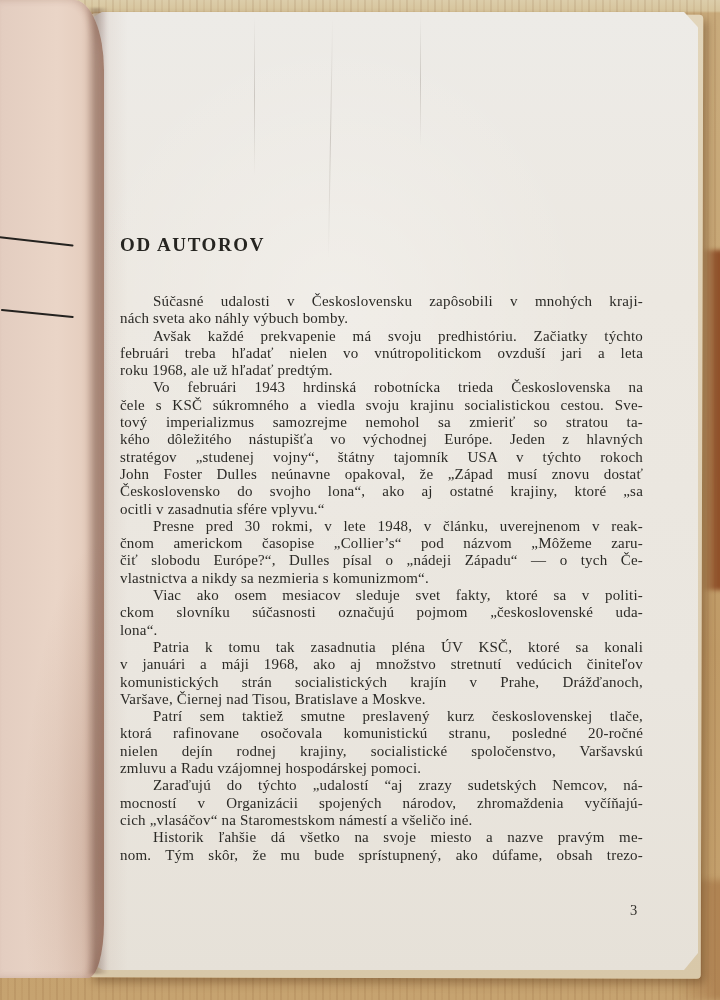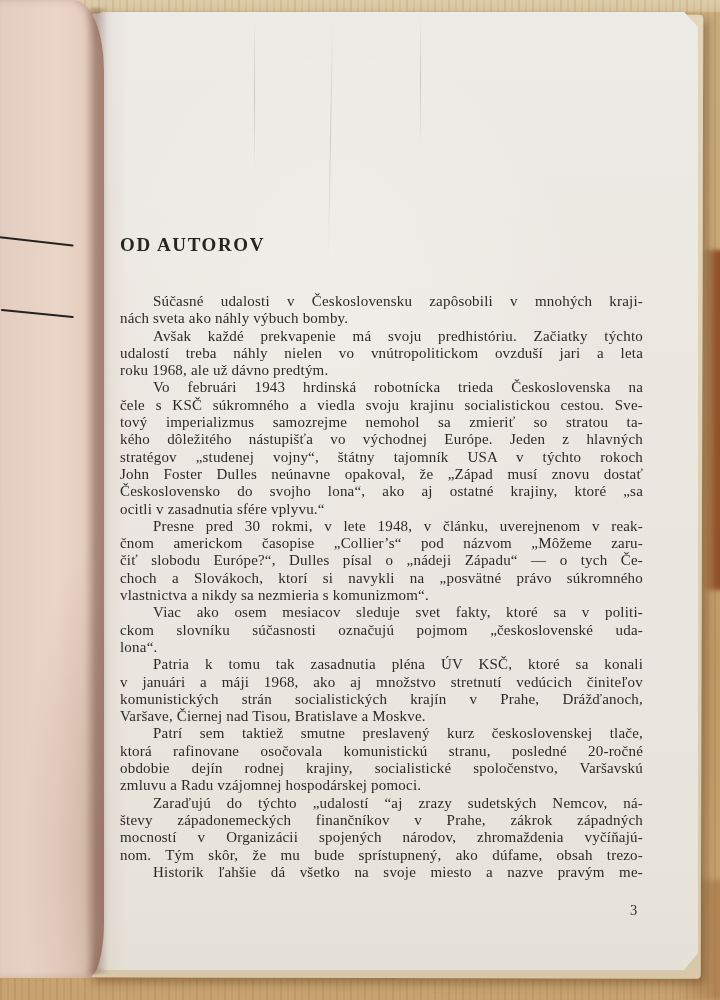--- a/index.html
+++ b/index.html
@@ -97,51 +97,50 @@
     <div class="crease c1"></div>
     <div class="crease c2"></div>
     <div class="crease c3"></div>
 
     <h1 class="title" style="margin:0;">OD AUTOROV</h1>
 
     <div class="text-block">
         <div class="line first">Súčasné udalosti v Československu zapôsobili v mnohých kraji-</div>
         <div class="line para-end">nách sveta ako náhly výbuch bomby.</div>
         <div class="line first">Avšak každé prekvapenie má svoju predhistóriu. Začiatky týchto</div>
-        <div class="line">udalostí treba náhly nielen vo vnútropolitickom ovzduší jari a leta</div>
-        <div class="line para-end">roku 1968, ale už dávno predtým.</div>
+        <div class="line">februári treba hľadať nielen vo vnútropolitickom ovzduší jari a leta</div>
+        <div class="line para-end">roku 1968, ale už hľadať predtým.</div>
         <div class="line first">Vo februári 1943 hrdinská robotnícka trieda Československa na</div>
         <div class="line">čele s KSČ súkromného a viedla svoju krajinu socialistickou cestou. Sve-</div>
         <div class="line">tový imperializmus samozrejme nemohol sa zmieriť so stratou ta-</div>
         <div class="line">kého dôležitého nástupišťa vo východnej Európe. Jeden z hlavných</div>
         <div class="line">stratégov „studenej vojny“, štátny tajomník USA v týchto rokoch</div>
         <div class="line">John Foster Dulles neúnavne opakoval, že „Západ musí znovu dostať</div>
         <div class="line">Československo do svojho lona“, ako aj ostatné krajiny, ktoré „sa</div>
         <div class="line para-end">ocitli v zasadnutia sfére vplyvu.“</div>
         <div class="line first">Presne pred 30 rokmi, v lete 1948, v článku, uverejnenom v reak-</div>
         <div class="line">čnom americkom časopise „Collier’s“ pod názvom „Môžeme zaru-</div>
         <div class="line">čiť slobodu Európe?“, Dulles písal o „nádeji Západu“ — o tych Če-</div>
-        <div class="line">choch a Slovákoch, ktorí si navykli na „posvätné právo súkromného</div>
         <div class="line para-end">vlastnictva a nikdy sa nezmieria s komunizmom“.</div>
         <div class="line first">Viac ako osem mesiacov sleduje svet fakty, ktoré sa v politi-</div>
         <div class="line">ckom slovníku súčasnosti označujú pojmom „československé uda-</div>
         <div class="line para-end">lona“.</div>
         <div class="line first">Patria k tomu tak zasadnutia pléna ÚV KSČ, ktoré sa konali</div>
         <div class="line">v januári a máji 1968, ako aj množstvo stretnutí vedúcich činiteľov</div>
         <div class="line">komunistických strán socialistických krajín v Prahe, Drážďanoch,</div>
         <div class="line para-end">Varšave, Čiernej nad Tisou, Bratislave a Moskve.</div>
         <div class="line first">Patrí sem taktiež smutne preslavený kurz československej tlače,</div>
         <div class="line">ktorá rafinovane osočovala komunistickú stranu, posledné 20-ročné</div>
-        <div class="line">obdobie dejín rodnej krajiny, socialistické spoločenstvo, Varšavskú</div>
+        <div class="line">nielen dejín rodnej krajiny, socialistické spoločenstvo, Varšavskú</div>
         <div class="line para-end">zmluvu a Radu vzájomnej hospodárskej pomoci.</div>
         <div class="line first">Zaraďujú do týchto „udalostí “aj zrazy sudetských Nemcov, ná-</div>
-        <div class="line">števy západonemeckých finančníkov v Prahe, zákrok západných</div>
         <div class="line">mocností v Organizácii spojených národov, zhromaždenia vyčíňajú-</div>
+        <div class="line para-end">cich „vlasáčov“ na Staromestskom námestí a všeličo iné.</div>
+        <div class="line first">Historik ľahšie dá všetko na svoje miesto a nazve pravým me-</div>
         <div class="line">nom. Tým skôr, že mu bude sprístupnený, ako dúfame, obsah trezo-</div>
-        <div class="line first">Historik ľahšie dá všetko na svoje miesto a nazve pravým me-</div>
       </div>
 
     <div class="page-number">3</div>
   </div>
 
   <div class="cover"></div>
   <div class="gutter-shadow"></div>
   <div class="cover-line l1"></div>
   <div class="cover-line l2"></div>
 </div>

